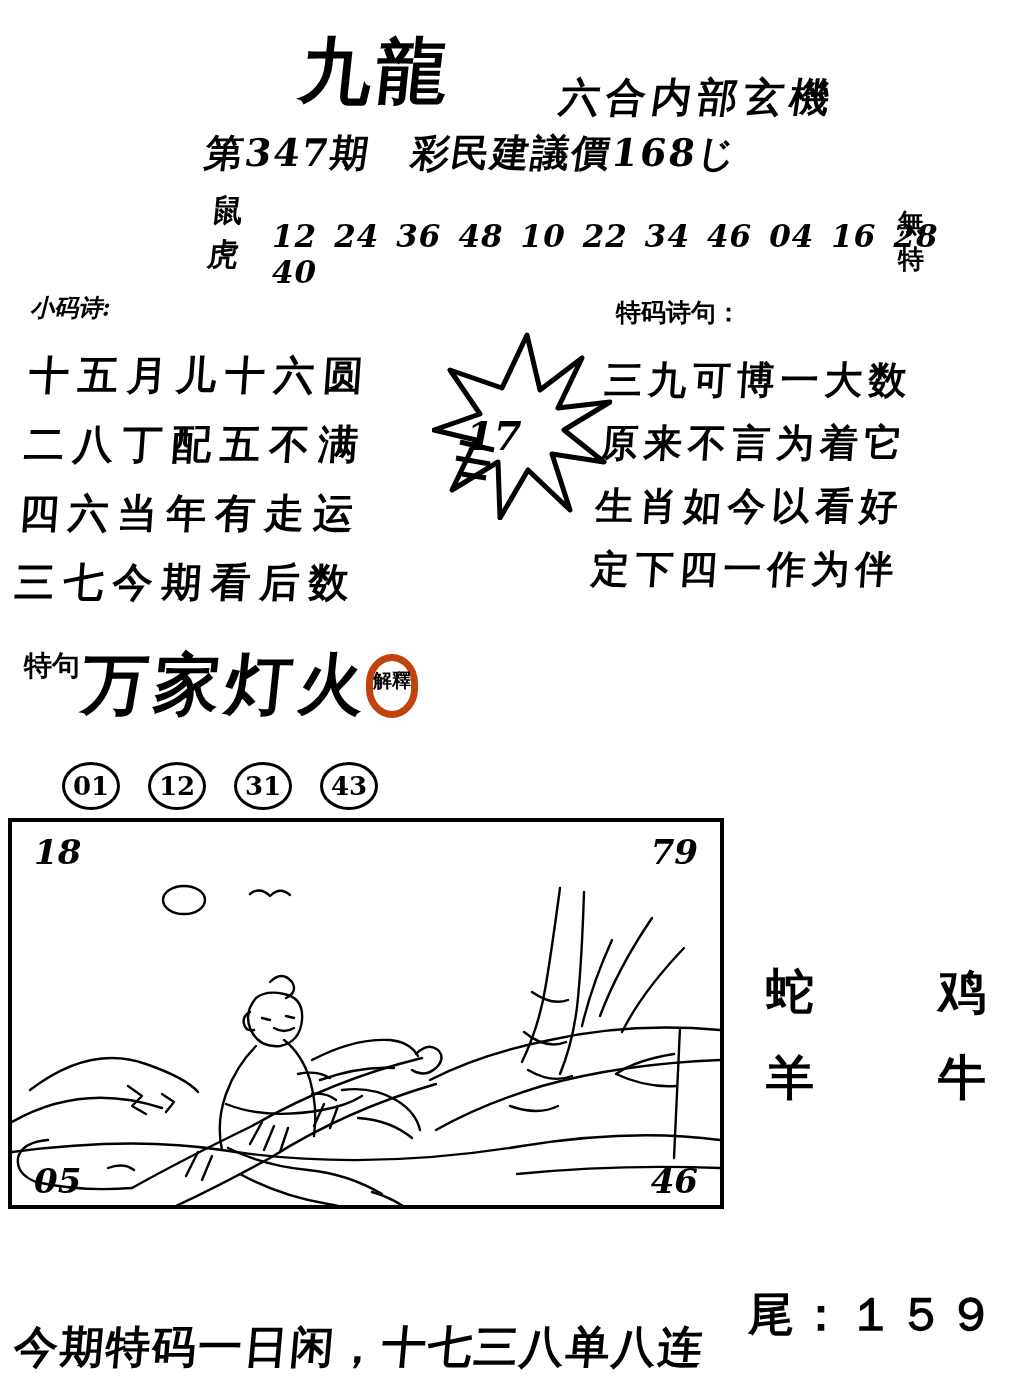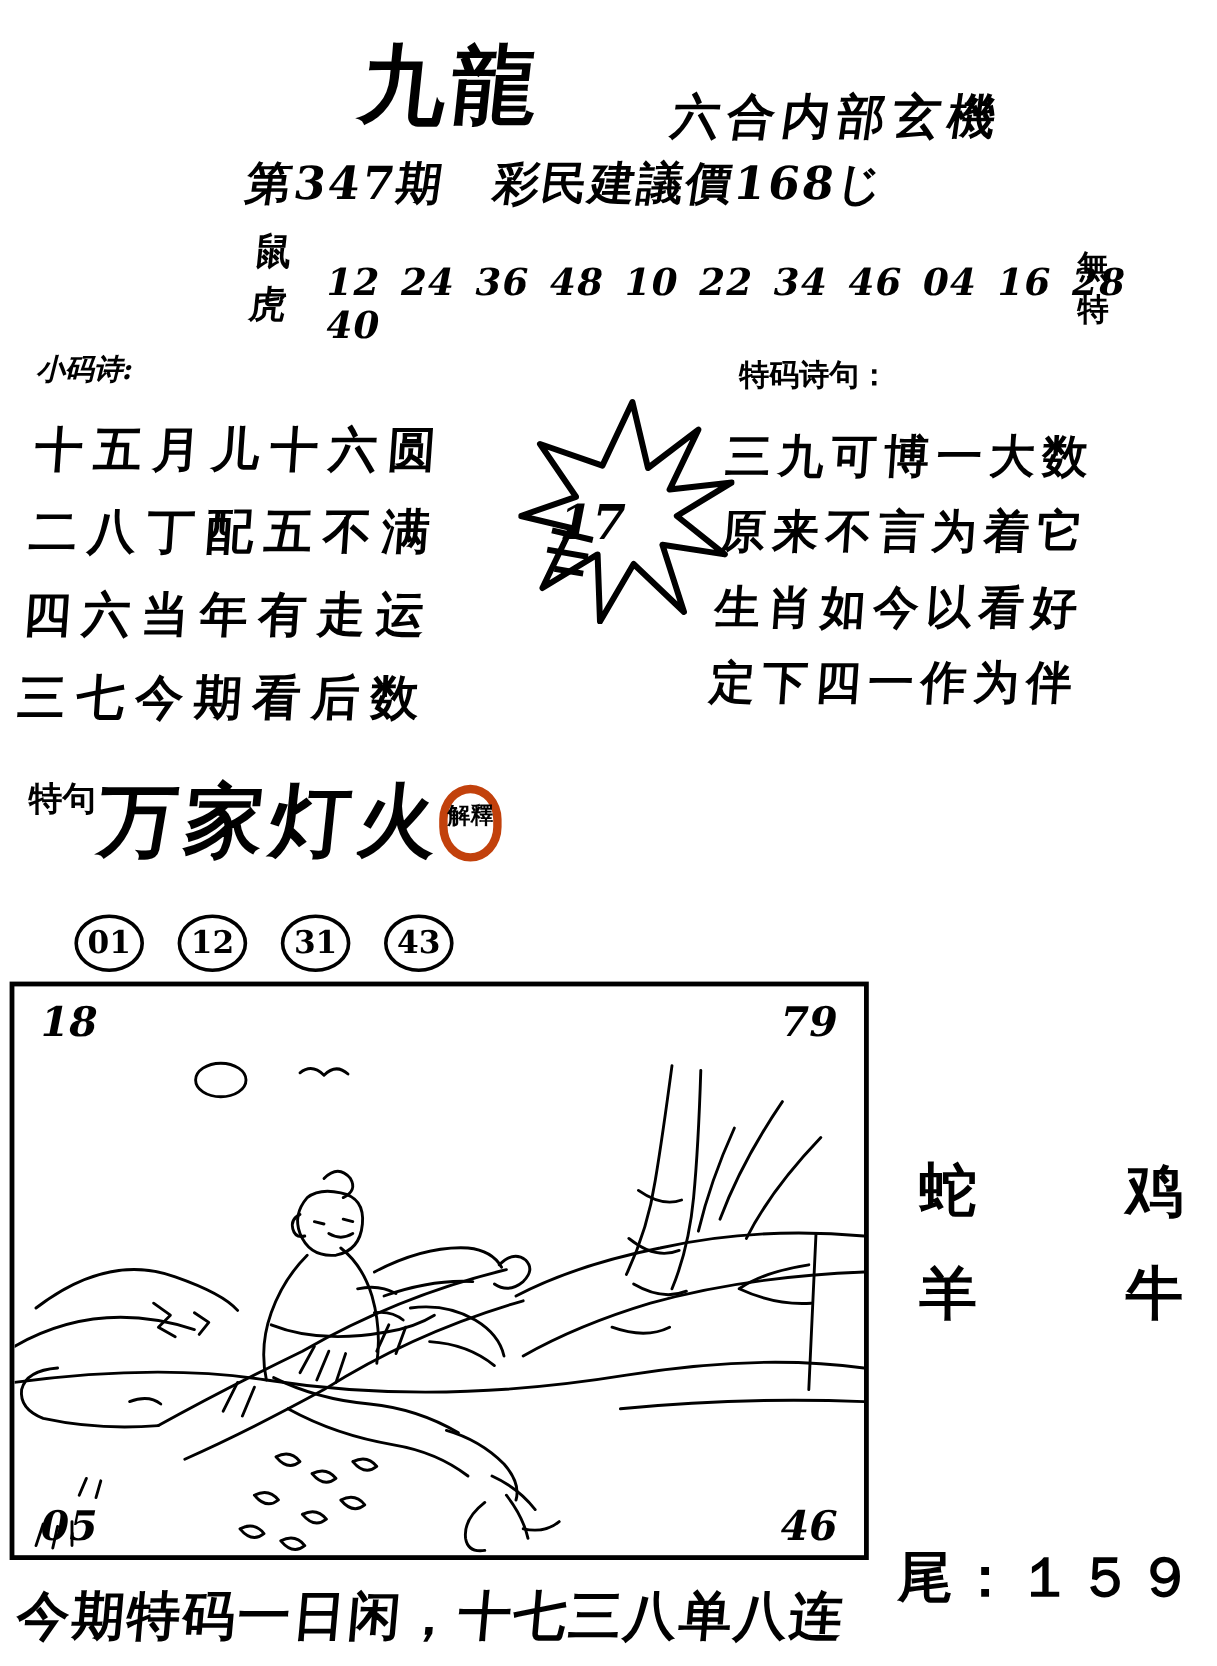--- a/index.html
+++ b/index.html
@@ -54,21 +54,21 @@
                 line-height:26px;padding-top:6px;box-sizing:border-box;
                 font-family:"DejaVu Serif",serif;}
 
   
   #circle-nums{left:62px;top:762px;display:flex;gap:28px;}
   .cnum{width:52px;height:42px;border:3px solid #000;border-radius:50%;
         display:flex;align-items:center;justify-content:center;
         font-size:26px;font-weight:700;font-family:"DejaVu Serif",serif;}
 
   
-  #picture-frame{left:8px;top:818px;width:716px;height:482px;border:4px solid #000;
+  #picture-frame{left:8px;top:818px;width:716px;height:391px;border:4px solid #000;
                  box-sizing:border-box;background:#fff;overflow:hidden;}
   .corner{position:absolute;font-size:34px;font-weight:700;font-style:italic;
           font-family:"DejaVu Serif",serif;}
   #corner-tl{left:22px;top:10px;}
   #corner-tr{right:22px;top:10px;}
   #corner-bl{left:22px;bottom:4px;}
   #corner-br{right:22px;bottom:4px;}
 
   
   #zodiac-title{left:762px;top:866px;font-size:42px;font-weight:900;letter-spacing:10px;

